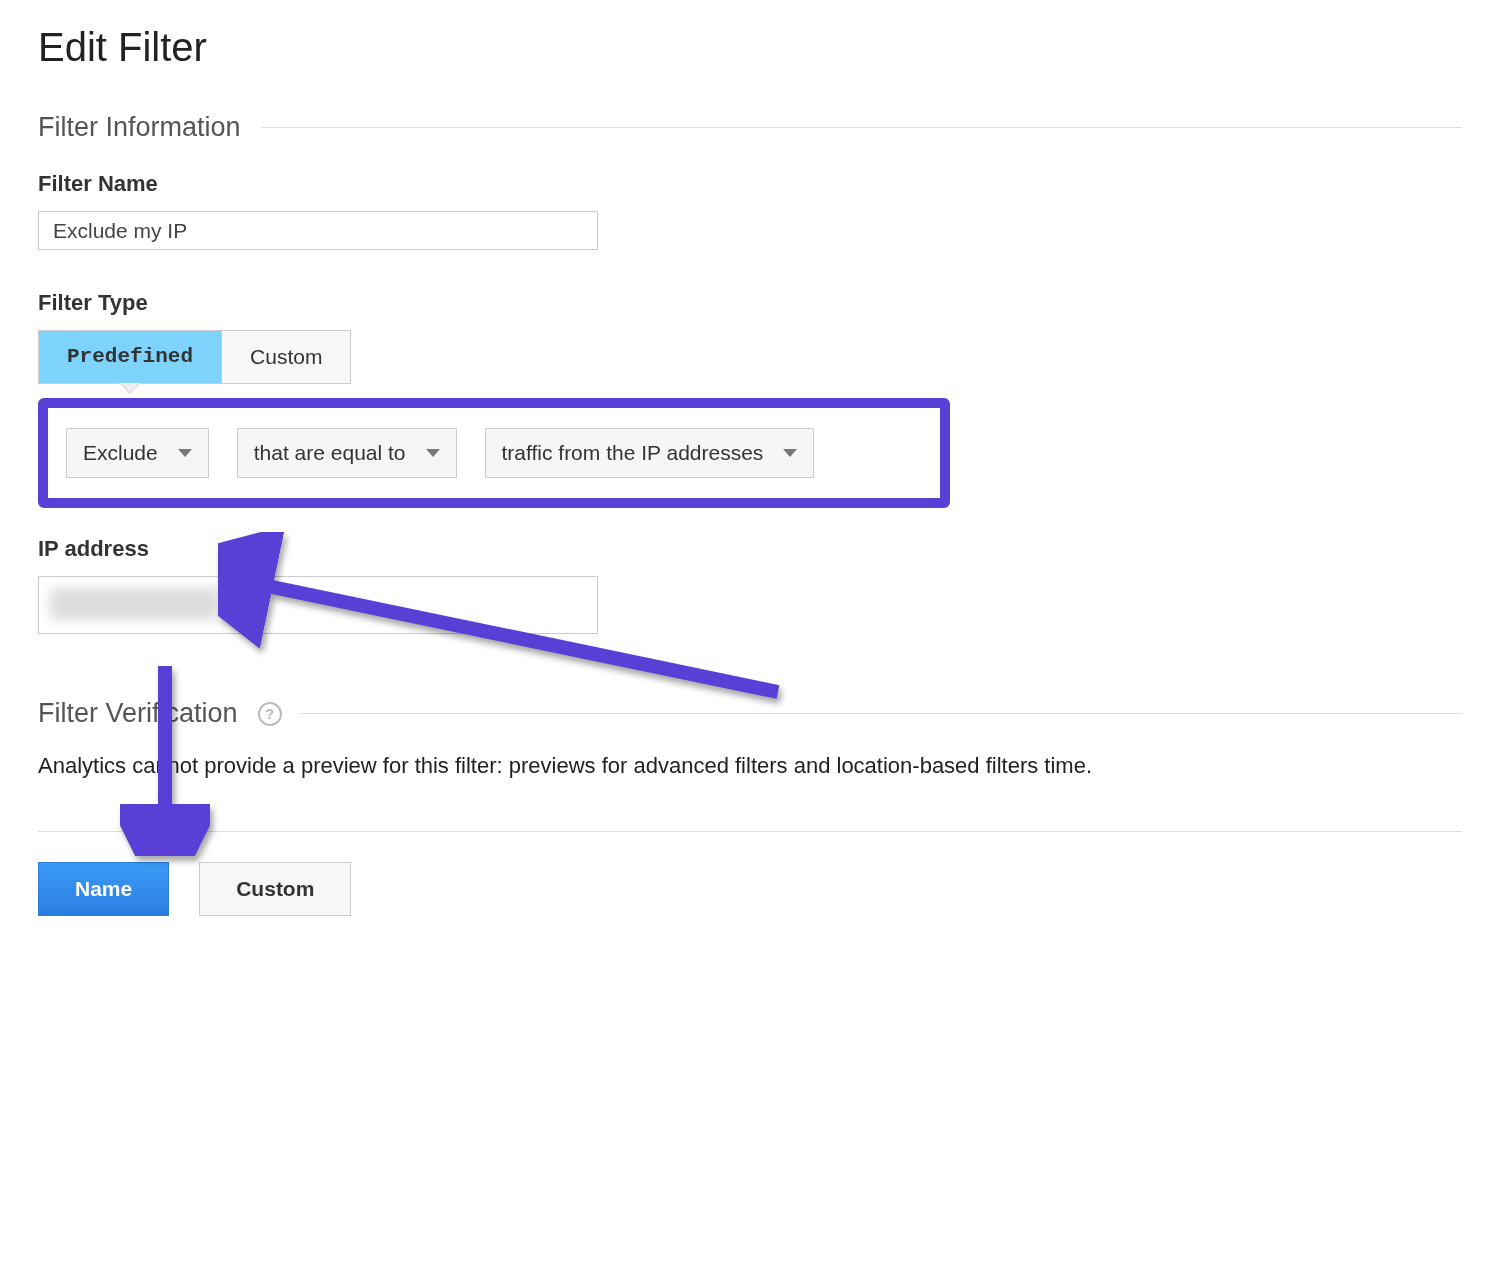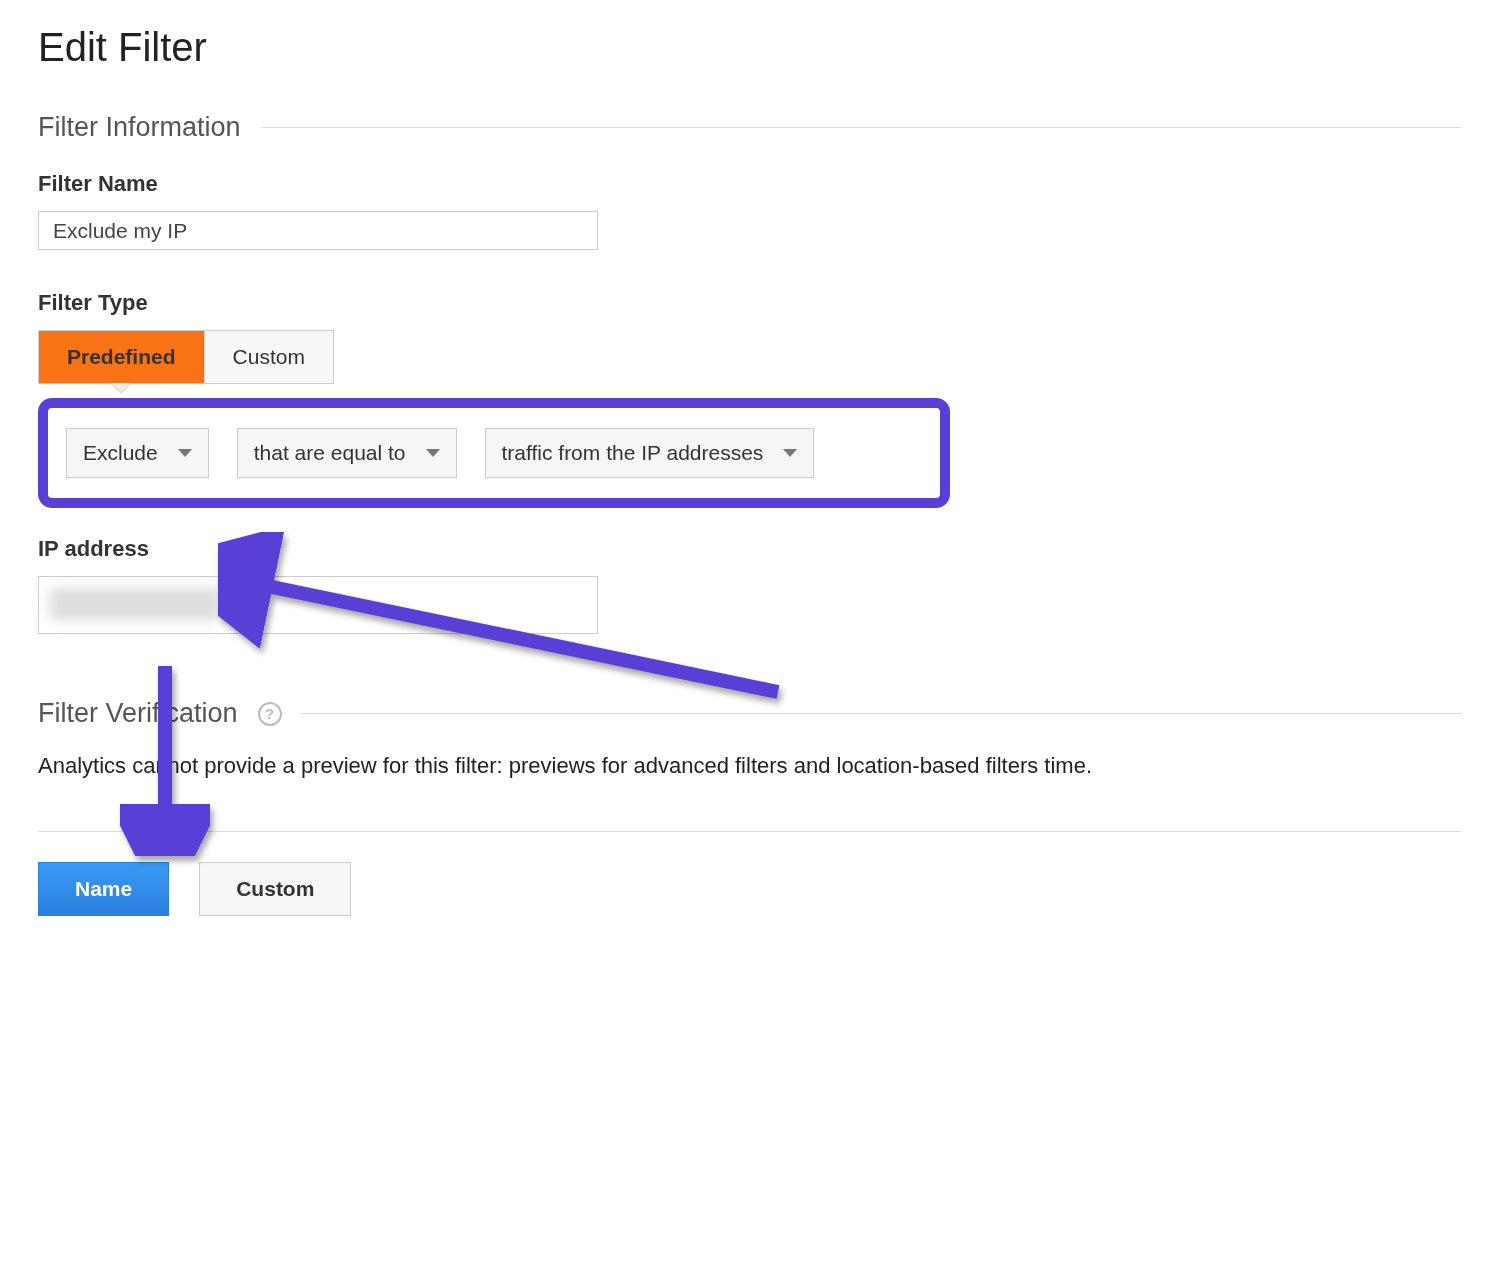--- a/index.html
+++ b/index.html
@@ -57,23 +57,24 @@
   .tab {
     padding: 14px 28px;
     font-size: 21px;
     border: 1px solid #ccc;
     background: #f7f7f7;
     color: #333;
     cursor: pointer;
     position: relative;
   }
   .tab.active {
-    background: #f97316;
-    font-weight: 700;
-    color: #333;
+    background: #7dd3fc;
+    font-weight: 700;
+    color: #333;
+    font-family: Liberation Mono, monospace;
   }
   .tab + .tab { border-left: none; }
   .tab-pointer {
     position: absolute;
     bottom: -11px;
     left: 50%;
     transform: translateX(-50%);
     width: 0; height: 0;
     border-left: 11px solid transparent;
     border-right: 11px solid transparent;
@@ -83,21 +84,21 @@
     content: "";
     position: absolute;
     top: -11px; left: -9px;
     width: 0; height: 0;
     border-left: 9px solid transparent;
     border-right: 9px solid transparent;
     border-top: 9px solid #eee;
   }
   .highlight-box {
     border: 10px solid #5a3fd6;
-    border-radius: 14px;
+    border-radius: 6px;
     padding: 20px 18px;
     display: flex;
     gap: 28px;
     width: 912px;
     margin-top: 14px;
     background: #fff;
   }
   .dropdown {
     display: flex;
     align-items: center;

